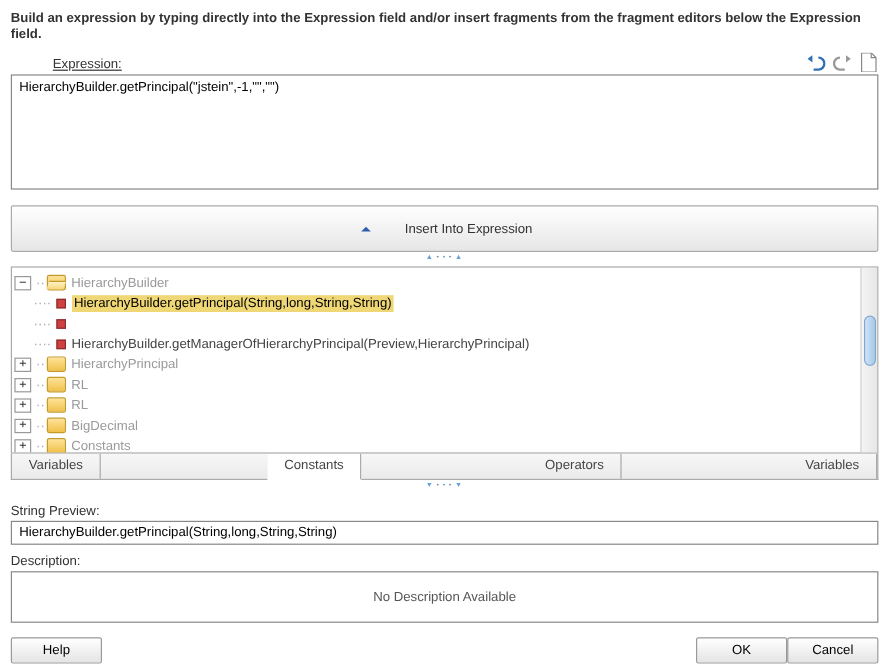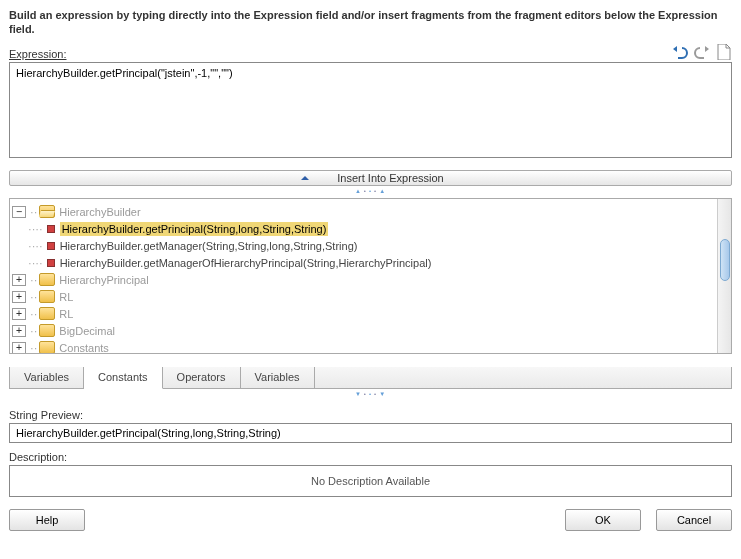--- a/index.html
+++ b/index.html
@@ -8,31 +8,31 @@
   font-size: 11px;
   color: #333;
   background: #fff;
   width: 741px;
   height: 559px;
   overflow: hidden;
   padding: 8px 9px;
 }
 .instruction { line-height: 14px; margin-bottom: 8px; font-weight: bold; }
 .expr-row { display: flex; align-items: flex-end; justify-content: space-between; margin-bottom: 2px; }
-.expr-label { text-decoration: underline; }
+.expr-label { text-decoration: underline; margin-left: 35px; }
 .expr-icons { display: flex; gap: 6px; }
 .ic { width: 16px; height: 16px; display:inline-flex; align-items:center; justify-content:center; }
 .expr-textarea {
   width: 100%; height: 96px; resize: none;
   border: 1px solid #888; background: #fff;
   font-family: Tahoma, Arial, sans-serif; font-size: 11px;
   padding: 4px 6px;
 }
 .insert-bar {
-  margin-top: 10px; height: 16px; display:flex; align-items:center; justify-content:center;
+  margin-top: 10px; height: 39px; display:flex; align-items:center; justify-content:center;
   gap: 24px; cursor: pointer;
   border: 1px solid #aaa;
   background: linear-gradient(#ffffff,#e6e6e6);
   border-radius: 2px;
 }
 .dots { display:flex; justify-content:center; gap:2px; padding: 2px 0 4px; color:#88a; font-size:6px; letter-spacing:1px;}
 .dots span:nth-child(odd){color:#66a0d8;}
 .tree-panel {
   border: 1px solid #aaa; height: 156px; background:#fff; position: relative; overflow:hidden;
 }
@@ -42,36 +42,36 @@
 .tree-row { display:flex; align-items:center; height:17px; white-space:nowrap; }
 .tw { width:14px; height:12px; display:inline-flex; align-items:center; justify-content:center; font-family: monospace; font-size:10px; color:#333; border:1px solid #999; background:#fff; margin-right:2px; cursor:pointer; line-height: 10px; padding-top:1px;}
 .dotline { color:#aaa; padding:0 2px; }
 .folder { width:16px; height:13px; display:inline-block; background: linear-gradient(#ffe39a,#f0c04a); border:1px solid #c49a2a; border-radius:2px; margin-right:4px; position:relative;}
 .folder.open::after { content:""; position:absolute; left:0; right:0; bottom:0; height:6px; background: linear-gradient(#fff2c9,#f6d77a); border-top:1px solid #c49a2a; transform: skewX(-20deg); transform-origin: left;}
 .method-ic { width:8px; height:8px; background:#d04040; border:1px solid #883030; margin: 0 5px 0 2px; display:inline-block;}
 .ind { display:inline-block; }
 .tree-label { color:#444; }
 .tree-label.gray { color:#9a9a9a; }
 .tree-label.selected { background:#f0d776; color:#000; padding: 1px 2px; }
-.tabs { display:flex; margin-top:13px; border-bottom:1px solid #aaa; border-left:1px solid #aaa; border-right:1px solid #aaa; background: linear-gradient(#f7f7f7,#eaeaea); height:22px; }
+.tabs { display:flex; margin-top:0; border-bottom:1px solid #aaa; border-left:1px solid #aaa; border-right:1px solid #aaa; background: linear-gradient(#f7f7f7,#eaeaea); height:22px;justify-content:space-between; }
 .tab { padding:4px 14px 0; border-right:1px solid #aaa; cursor:pointer; color:#444; }
 .tab.active { background:#fff; border-bottom:1px solid #fff; margin-bottom:-1px; }
 .field-label { margin-top:8px; margin-bottom:2px; }
 .preview-input {
   width:100%; border:1px solid #888; background:#fff; height:20px; padding:2px 6px;
   font-family: Tahoma, Arial, sans-serif; font-size:11px;
 }
-.desc-box { width:100%; border:1px solid #888; height:32px; display:flex; align-items:center; justify-content:center; color:#555; margin-top:2px;}
+.desc-box { width:100%; border:1px solid #888; height:43px; display:flex; align-items:center; justify-content:center; color:#555; margin-top:2px;}
 .footer { display:flex; justify-content:space-between; align-items:flex-end; margin-top:12px; }
 .btn {
   min-width:76px; height:22px; border:1px solid #999;
   background: linear-gradient(#ffffff,#e4e4e4); border-radius:2px;
   font-family: Tahoma, Arial, sans-serif; font-size:11px; cursor:pointer;
 }
-.ok-cancel { display:flex; gap:15px; }
+.ok-cancel { display:flex; gap:0; }
 </style>
 </head>
 <body>
 
 
 
 <div class="instruction">Build an expression by typing directly into the Expression field and/or insert fragments from the fragment editors below the Expression field.</div>
 
 <div class="expr-row">
   <div class="expr-label">Expression:</div>
@@ -123,27 +123,26 @@
     <div class="tree-row">
       <span class="ind" style="width:14px;"></span>
       <span class="dotline">····</span>
       <span class="method-ic"></span>
       <span class="tree-label selected">HierarchyBuilder.getPrincipal(String,long,String,String)</span>
     </div>
     <div class="tree-row">
       <span class="ind" style="width:14px;"></span>
       <span class="dotline">····</span>
       <span class="method-ic"></span>
-      <span class="tree-label">HierarchyBuilder.getManager(String,String,long,String,String)</span>
     </div>
     <div class="tree-row">
       <span class="ind" style="width:14px;"></span>
       <span class="dotline">····</span>
       <span class="method-ic"></span>
-      <span class="tree-label">HierarchyBuilder.getManagerOfHierarchyPrincipal(String,HierarchyPrincipal)</span>
+      <span class="tree-label">HierarchyBuilder.getManagerOfHierarchyPrincipal(Preview,HierarchyPrincipal)</span>
     </div>
     <div class="tree-row">
       <span class="tw">+</span>
       <span class="dotline">··</span>
       <span class="folder"></span>
       <span class="tree-label gray">HierarchyPrincipal</span>
     </div>
     <div class="tree-row">
       <span class="tw">+</span>
       <span class="dotline">··</span>

